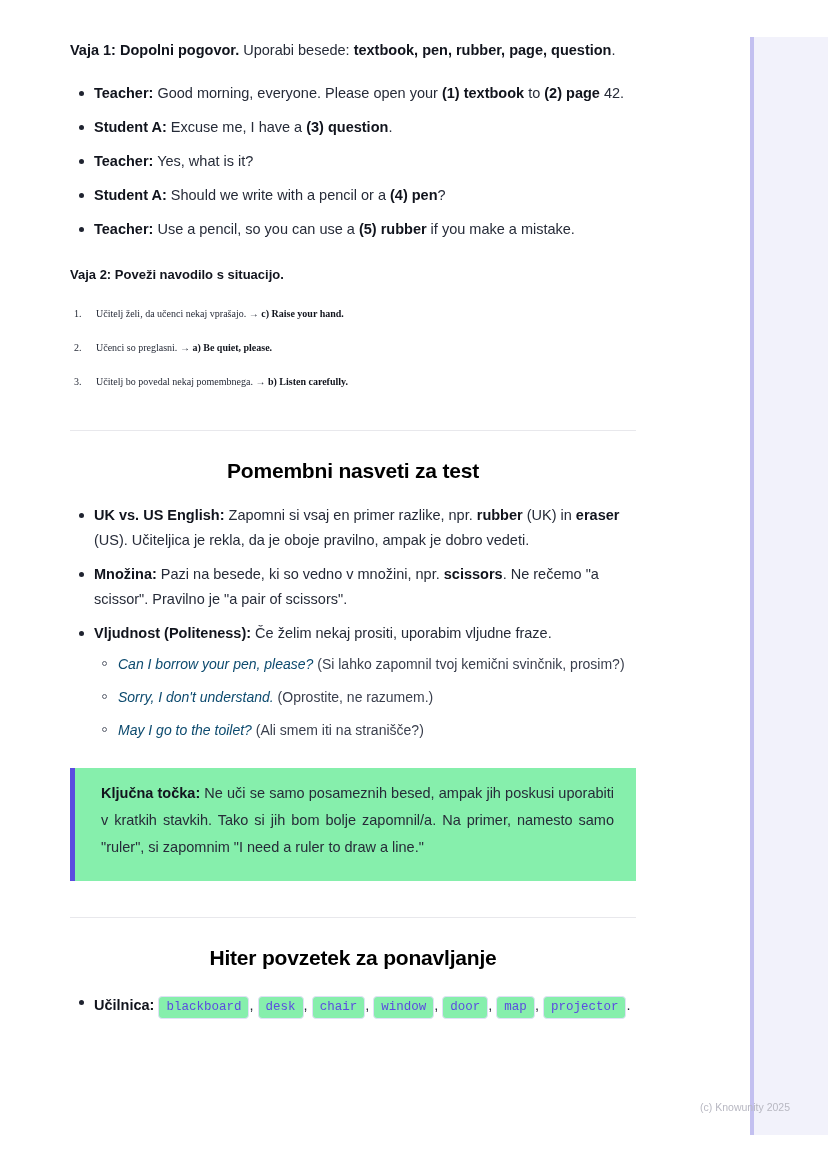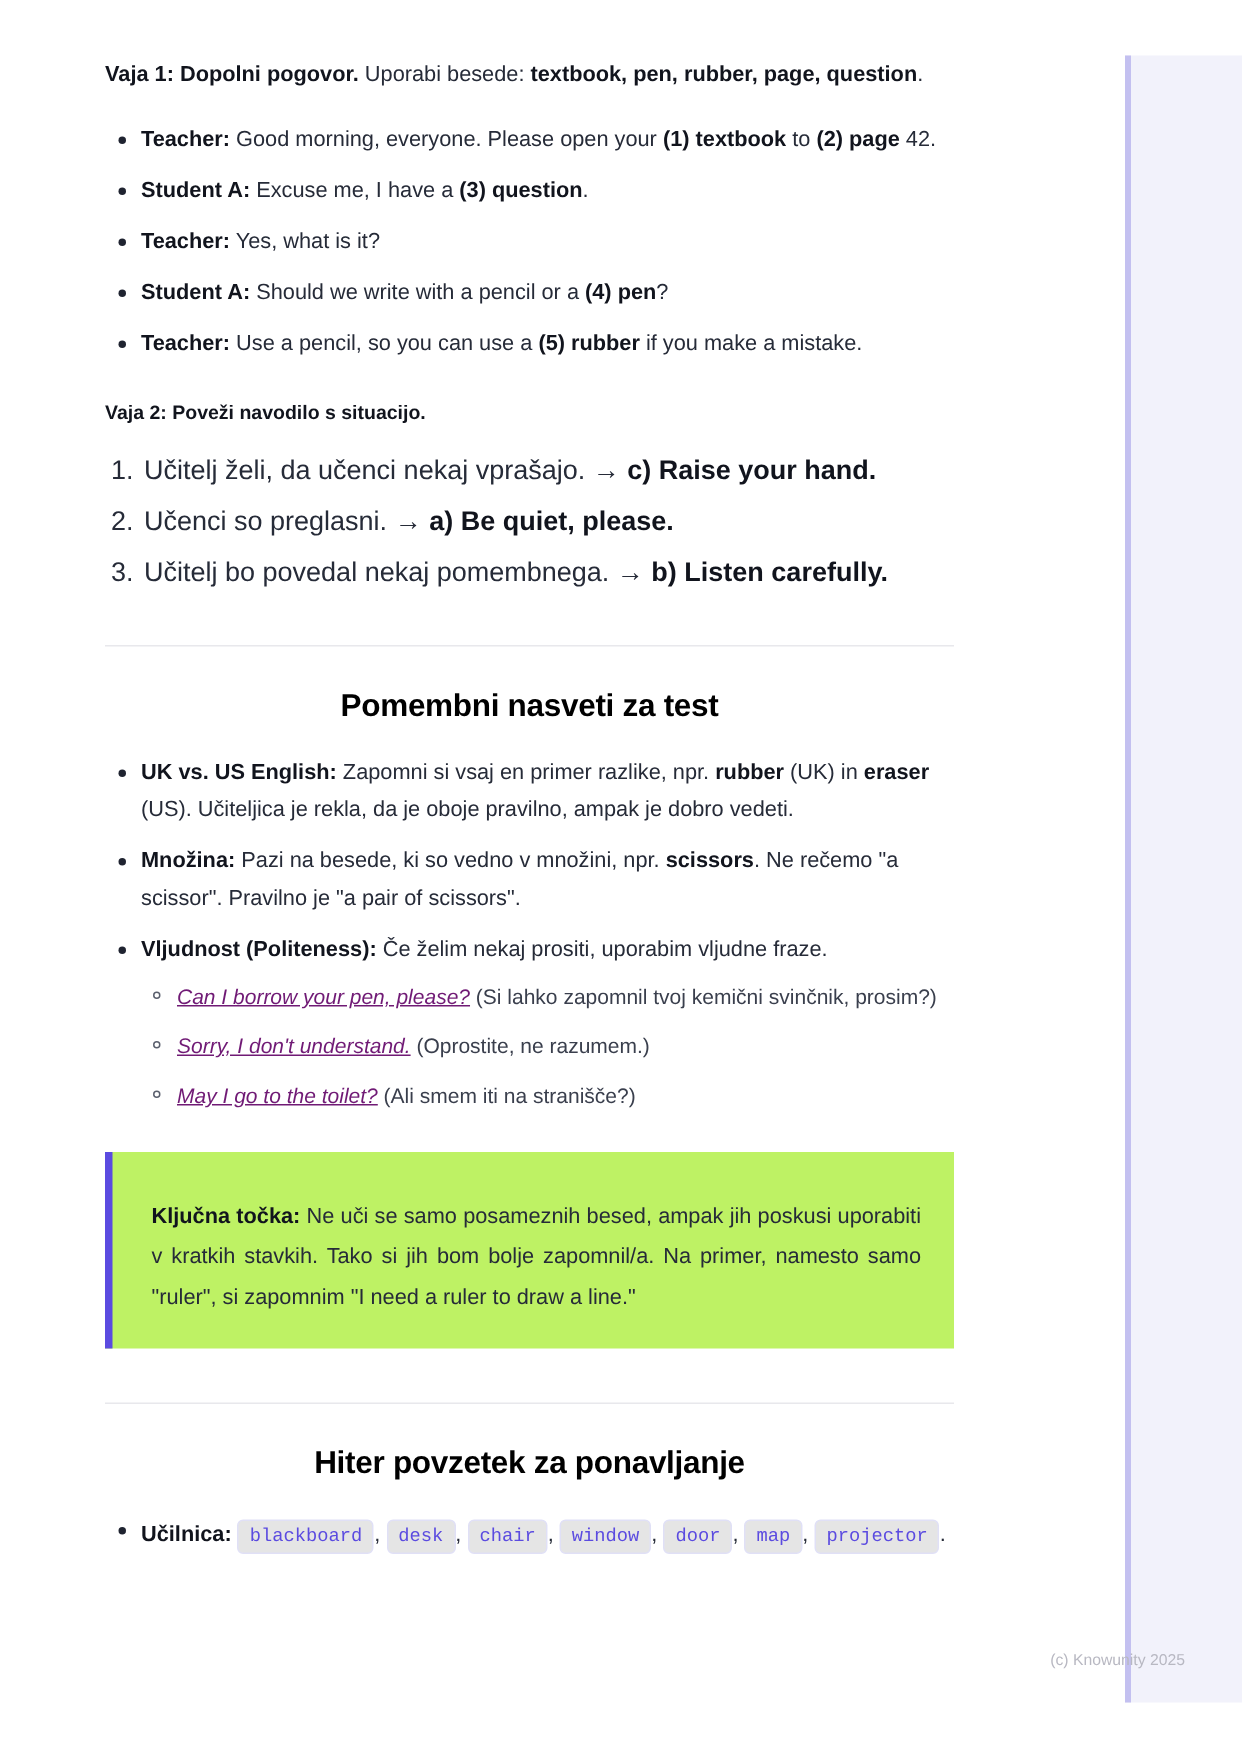--- a/index.html
+++ b/index.html
@@ -96,25 +96,26 @@
   
   ol.match {
     list-style: none;
     padding: 0;
     margin: 0;
     counter-reset: m;
   }
   ol.match > li {
     position: relative;
     padding-left: 26px;
-    font-size: 18px;
+    font-size: 10px;
     line-height: 25px;
     color: #262b38;
     margin-bottom: 9px;
     counter-increment: m;
+    font-family: Liberation Serif, serif;
   }
   ol.match > li::before {
     content: counter(m) ".";
     position: absolute;
     left: 4px;
     top: 0;
     color: #262b38;
   }
 
   
@@ -138,22 +139,21 @@
     top: 9px;
     width: 5px;
     height: 5px;
     border-radius: 50%;
     border: 1px solid #5a5f6d;
     background: transparent;
     box-sizing: border-box;
   }
   ul.phrases em {
     font-style: italic;
-    color: #701a75;
-    text-decoration: underline;
+    color: #0c4a6e;
   }
 
   
   .divider {
     height: 1px;
     background: #e8e8ec;
     border: 0;
     margin: 0;
   }
   .div-1 { margin-top: 36px; margin-bottom: 26px; }
@@ -166,41 +166,41 @@
     font-weight: 700;
     color: #000000;
     margin: 0 0 18px 0;
     letter-spacing: -0.2px;
     text-align: center;
   }
 
   
   .callout {
     position: relative;
-    background: #bef264;
+    background: #86efac;
     border-left: 5px solid #5b4be0;
-    padding: 30px 22px 20px 26px;
+    padding: 12px 22px 20px 26px;
     margin-top: 26px;
     margin-bottom: 10px;
   }
   .callout p {
     font-size: 14.5px;
     line-height: 27px;
     color: #262b38;
     text-align: justify;
   }
 
   
   code.chip {
     display: inline-block;
     font-family: "Liberation Mono", monospace;
     font-size: 12.5px;
     line-height: 17px;
     color: #5b4be0;
-    background: #e5e5e5;
+    background: #86efac;
     border: 1px solid #e0e0f6;
     border-radius: 4px;
     padding: 2px 7px;
     vertical-align: baseline;
   }
   .summary .chip-row { line-height: 30px; }
 
   
   .footer {
     position: absolute;

